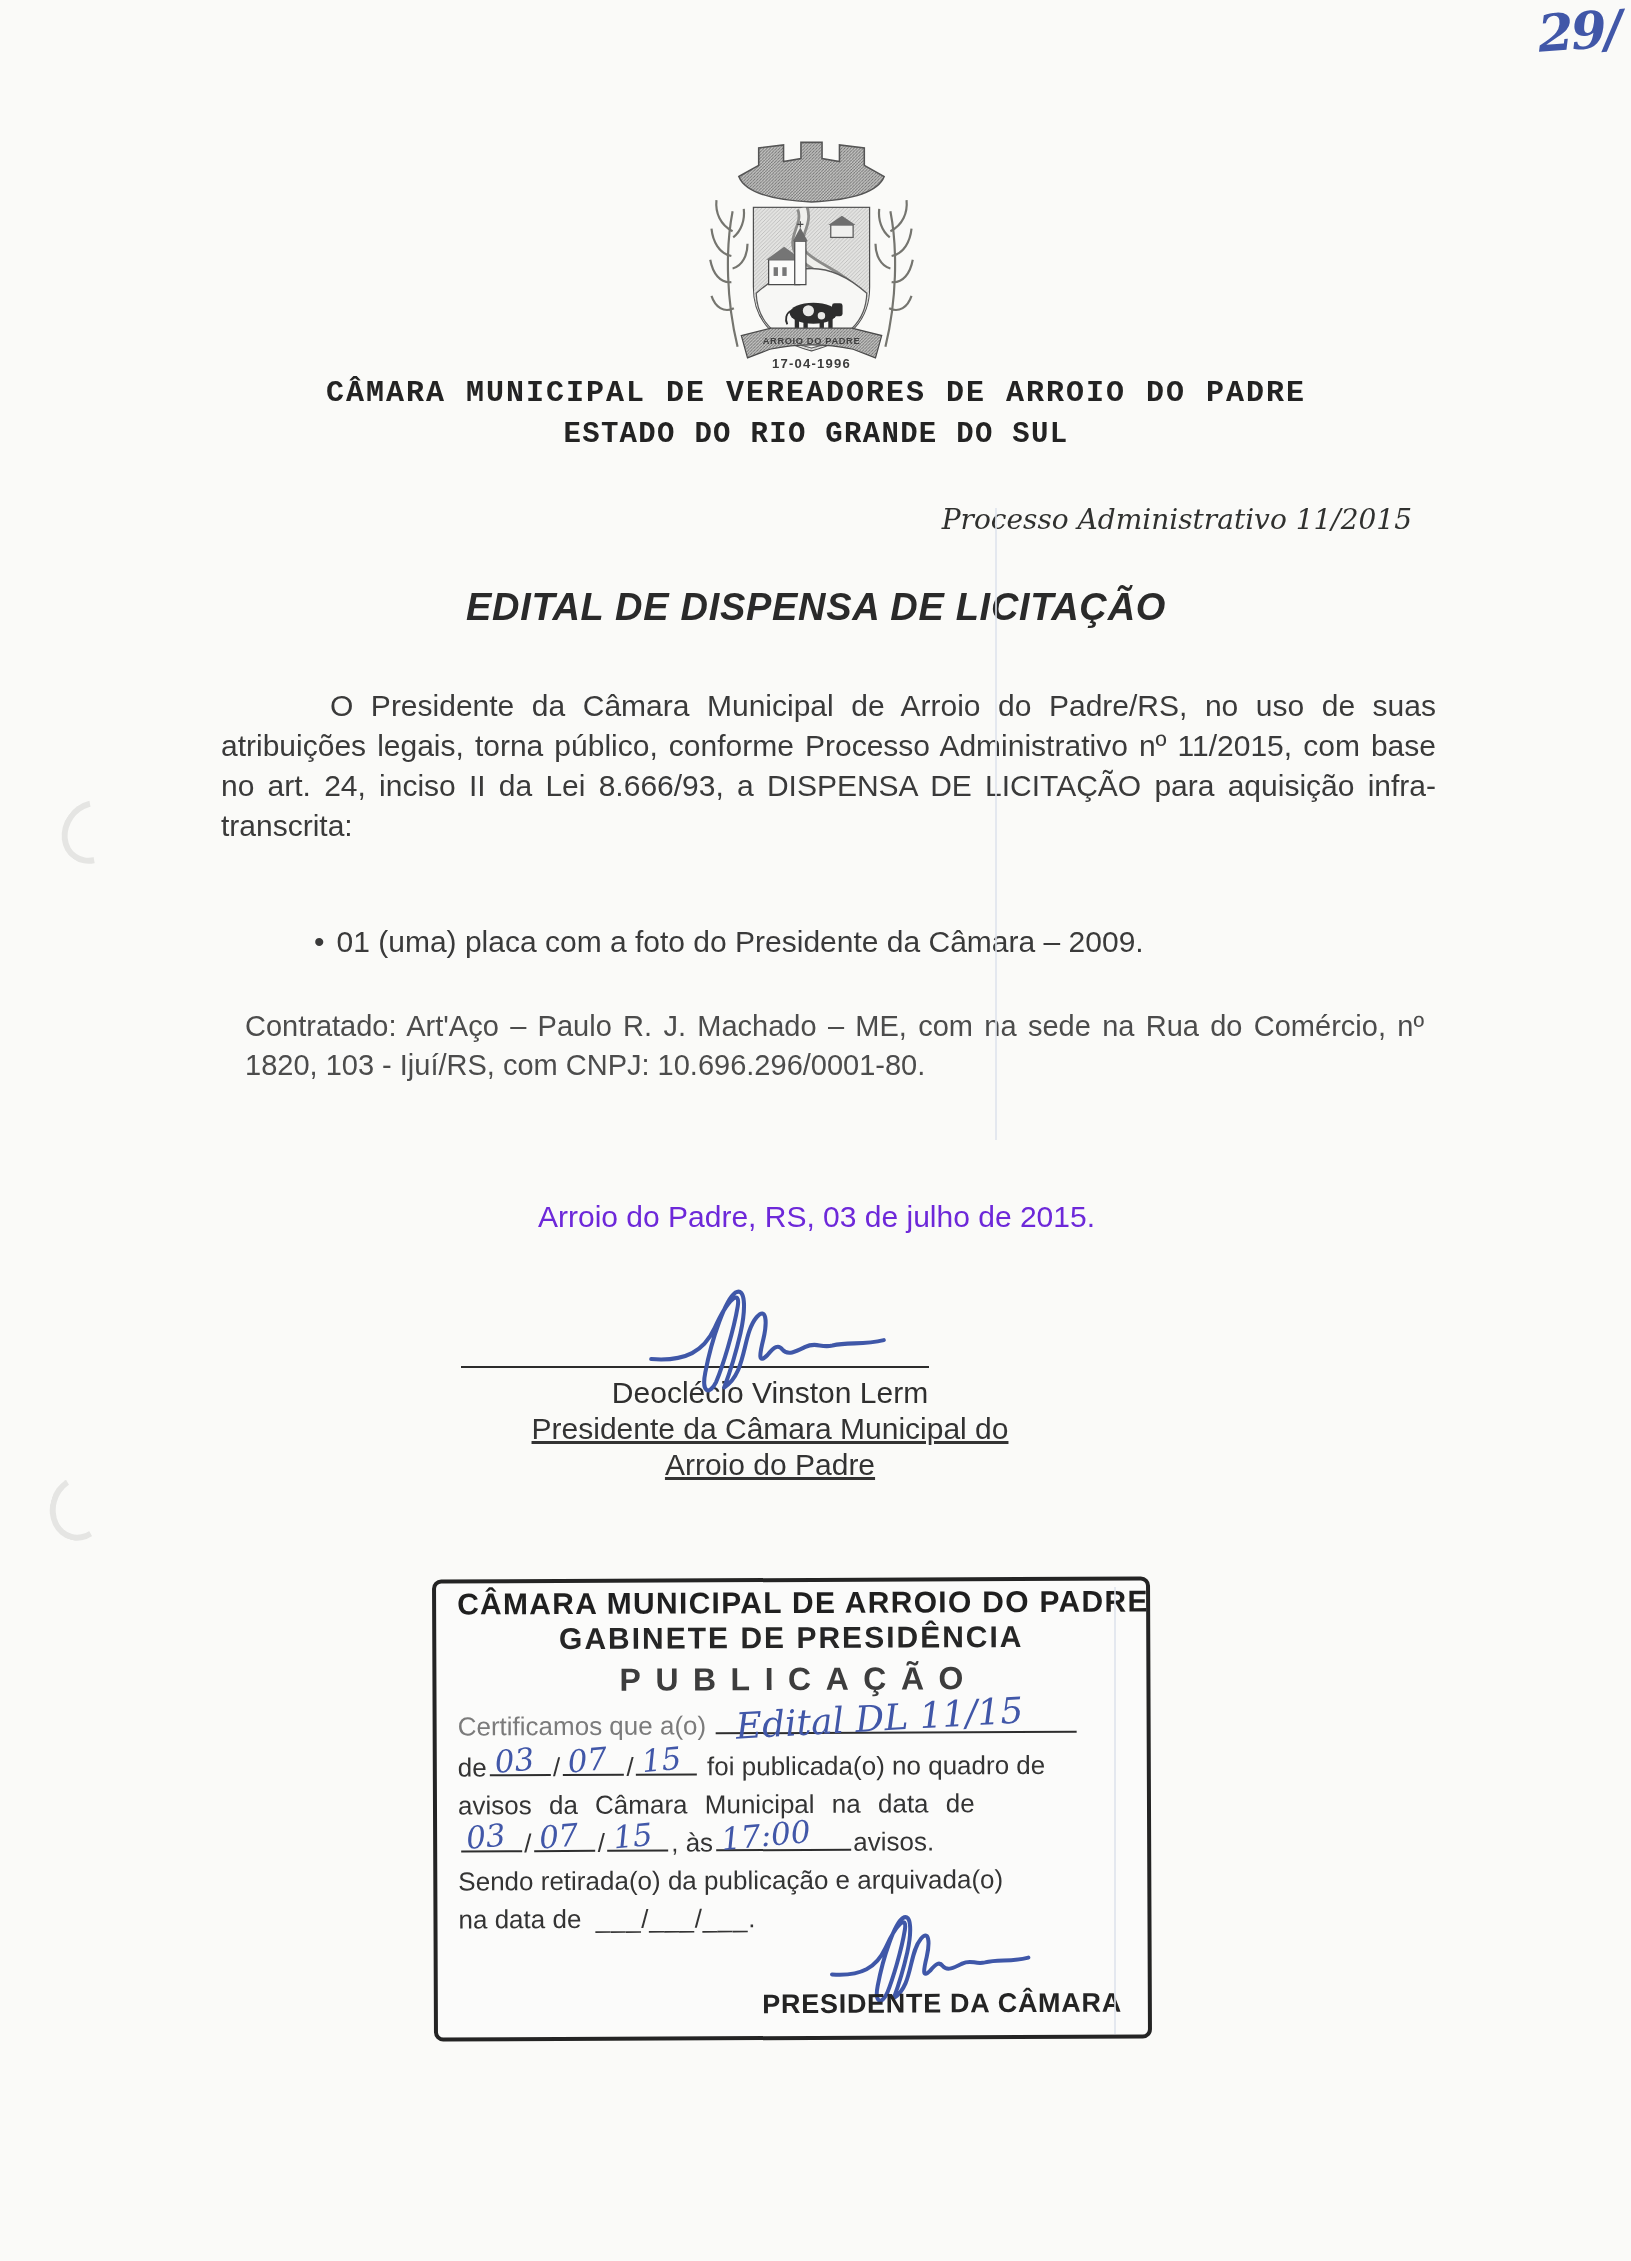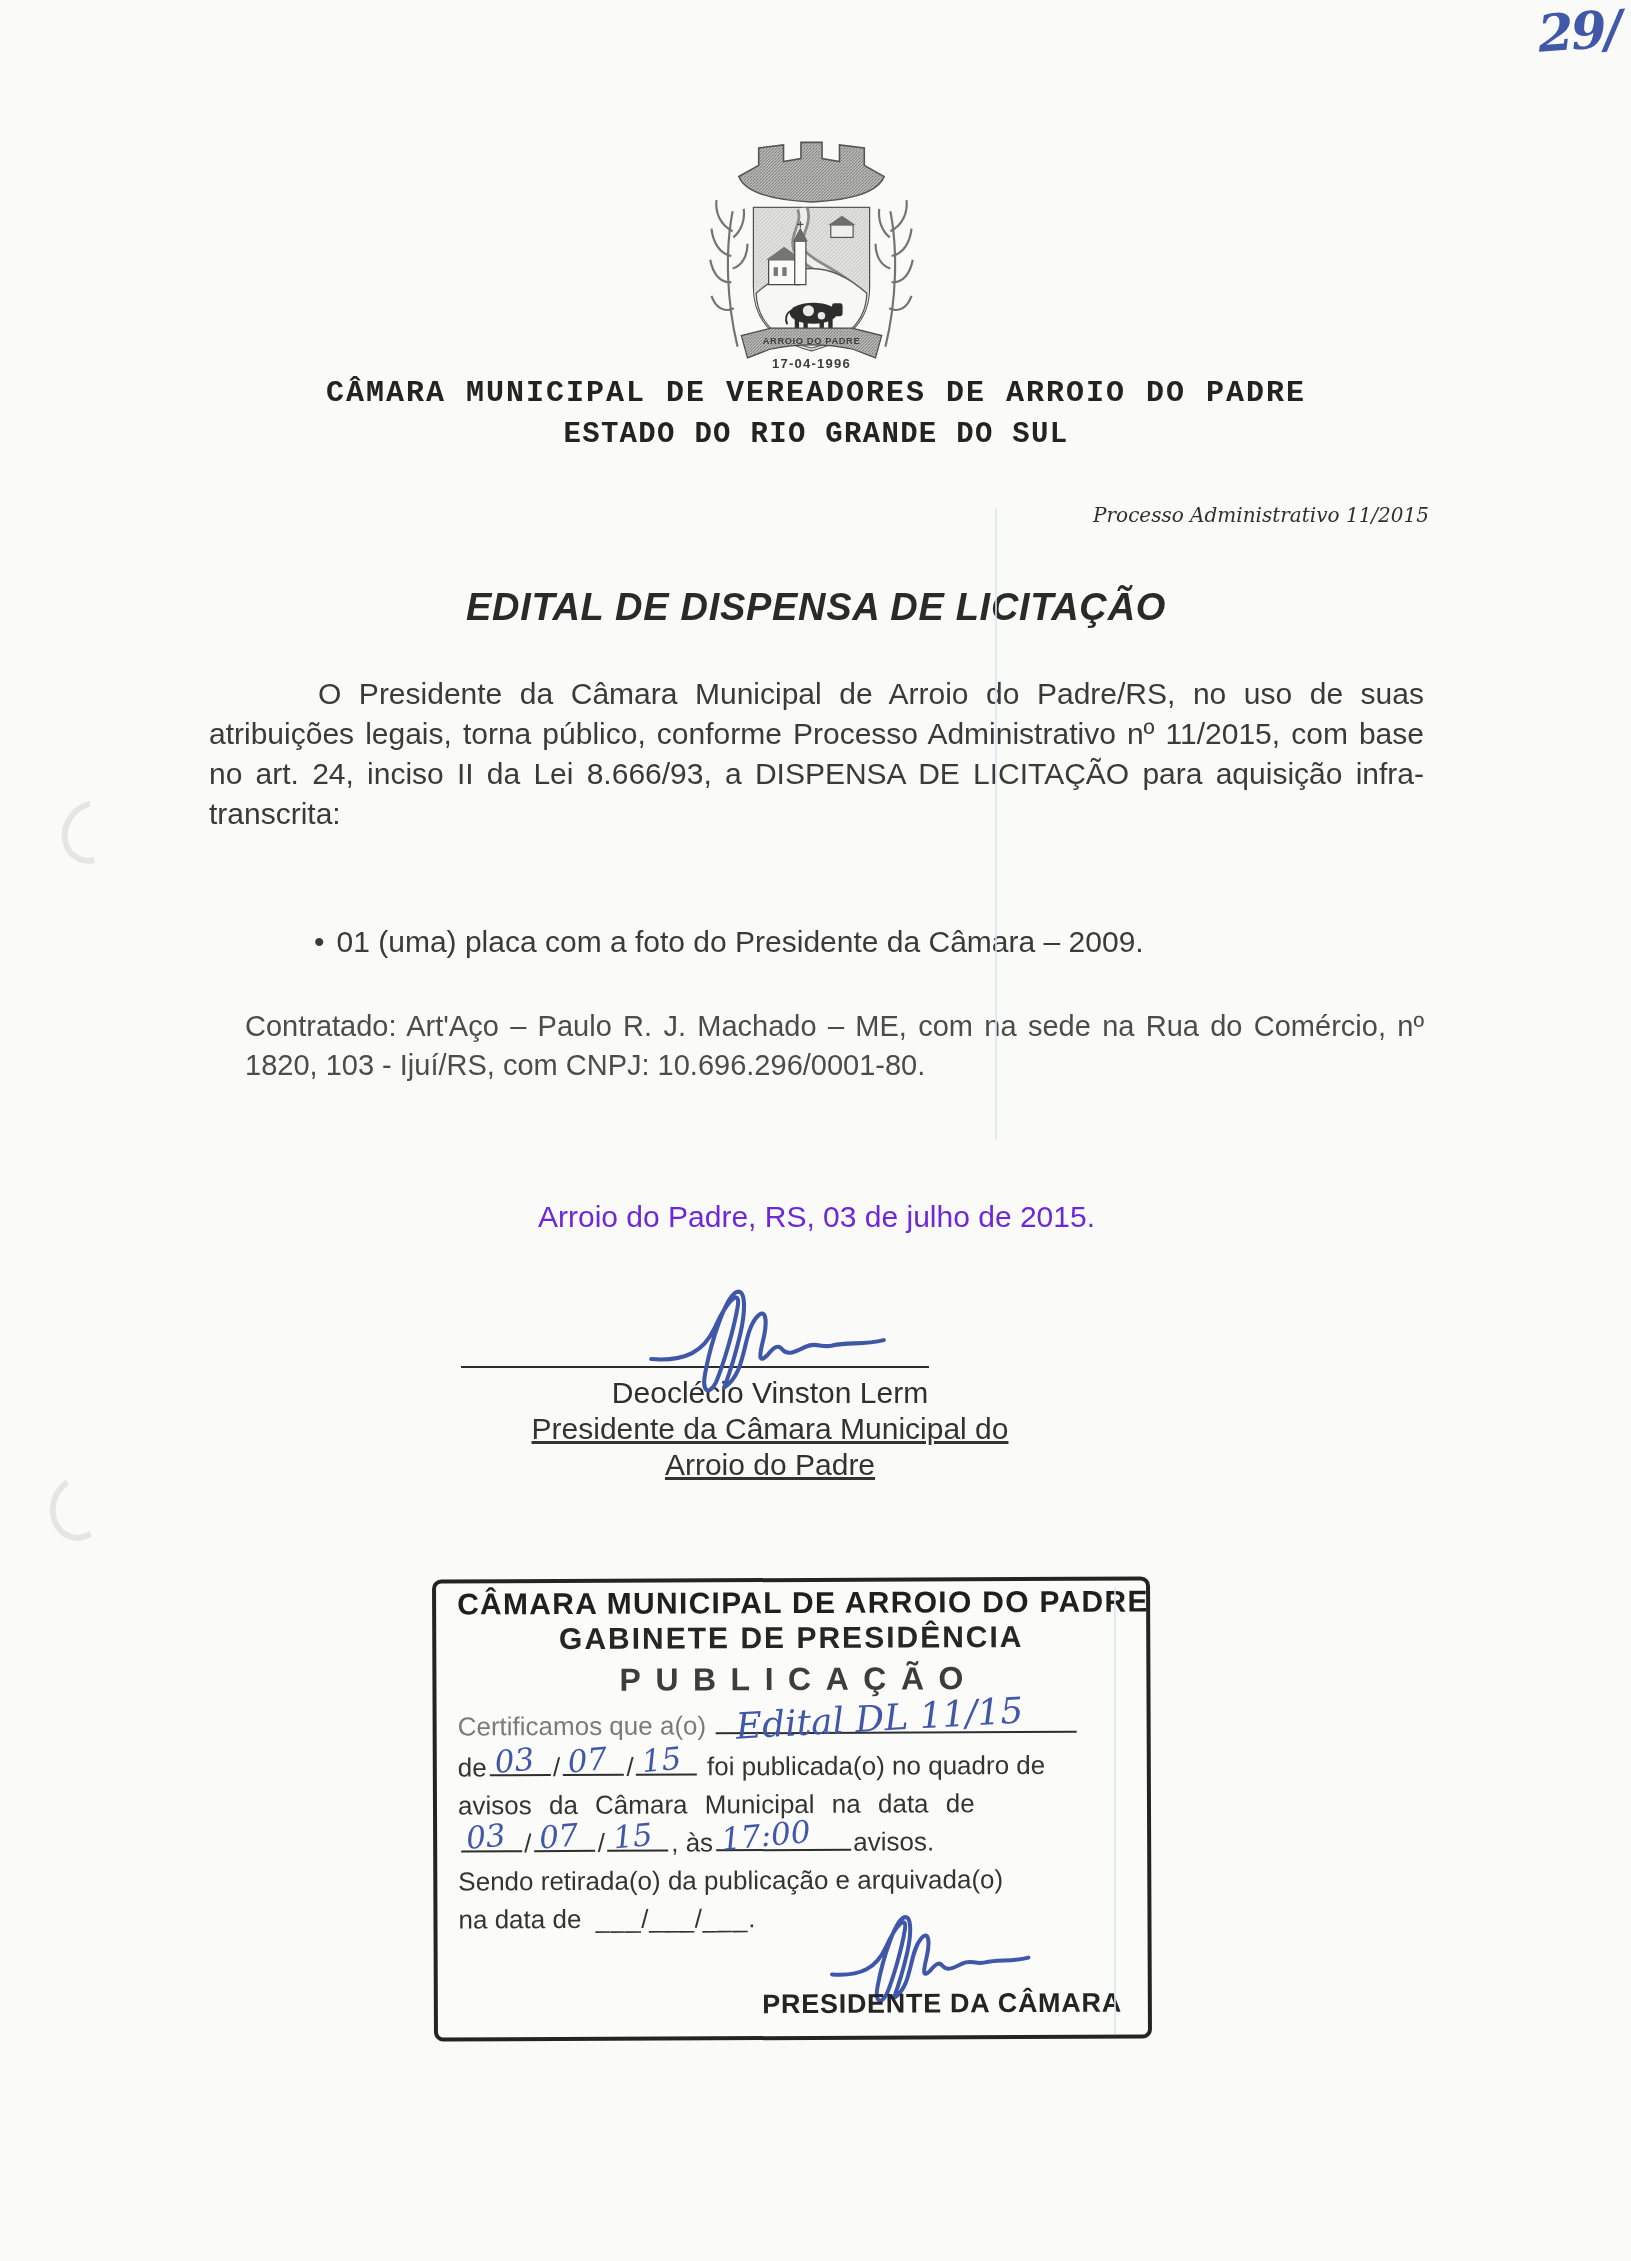--- a/index.html
+++ b/index.html
@@ -17,23 +17,23 @@
     transform:rotate(-4deg); font-weight:bold;}
 
   
   .hdr1{top:376px; left:0; width:100%; text-align:center;
     font-family:"Liberation Mono", monospace; font-weight:bold;
     font-size:30px; letter-spacing:2px; color:#232323;}
   .hdr2{top:418px; left:0; width:100%; text-align:center;
     font-family:"Liberation Mono", monospace; font-weight:bold;
     font-size:29px; letter-spacing:1.3px; color:#232323;}
 
-  .processo{top:503px; left:218px; width:1211px; text-align:right;
+  .processo{top:503px; left:201px; width:1211px; text-align:right;
     font-family:"DejaVu Serif", serif; font-style:italic;
-    font-size:20px; color:#30312f;}
+    font-size:28px; color:#30312f;}
 
   .doctitle{top:586px; left:0; width:100%; text-align:center;
     font-weight:bold; font-style:italic; font-size:38px;
     letter-spacing:0.7px; color:#2a2a2a;}
 
   .bodypar{top:674px; left:209px; width:1215px;
     font-size:30px; line-height:40px; text-align:justify;
     text-indent:109px; color:#3a3a3a;}
 
   .bulletline{top:925px; left:314px; font-size:30px; color:#3a3a3a;}
@@ -172,21 +172,21 @@
     <text x="165" y="371" text-anchor="middle" font-size="21" font-weight="bold" fill="#3c3c3c" letter-spacing="2">17-04-1996</text>
   </svg>
 
   <div class="abs hdr2">ESTADO DO RIO GRANDE DO SUL</div>
   <div class="abs hdr1">CÂMARA MUNICIPAL DE VEREADORES DE ARROIO DO PADRE</div>
 
   <div class="abs processo">Processo Administrativo 11/2015</div>
 
   <div class="abs doctitle">EDITAL DE DISPENSA DE LICITAÇÃO</div>
 
-  <p class="abs bodypar" style="margin:0;">O Presidente da Câmara Municipal de Arroio do Padre/RS, no uso de suas atribuições legais, torna público, conforme Processo Administrativo nº 11/2015, com base no art. 24, inciso II da Lei 8.666/93, a DISPENSA DE LICITAÇÃO para aquisição infra-transcrita:</p>
+  <p class="abs bodypar" style="margin:12px;">O Presidente da Câmara Municipal de Arroio do Padre/RS, no uso de suas atribuições legais, torna público, conforme Processo Administrativo nº 11/2015, com base no art. 24, inciso II da Lei 8.666/93, a DISPENSA DE LICITAÇÃO para aquisição infra-transcrita:</p>
 
   <div class="abs bulletline">
     <span class="mark">•</span><span>01 (uma) placa com a foto do Presidente da Câmara – 2009.</span>
   </div>
 
   <div class="abs contract">
     <div class="l1">Contratado: Art'Aço – Paulo R. J. Machado – ME, com na sede na Rua do Comércio, nº 1820, 103 - Ijuí/RS, com CNPJ: 10.696.296/0001-80.</div>
   </div>
 
   <div class="abs dateline">Arroio do Padre, RS, 03 de julho de 2015.</div>

